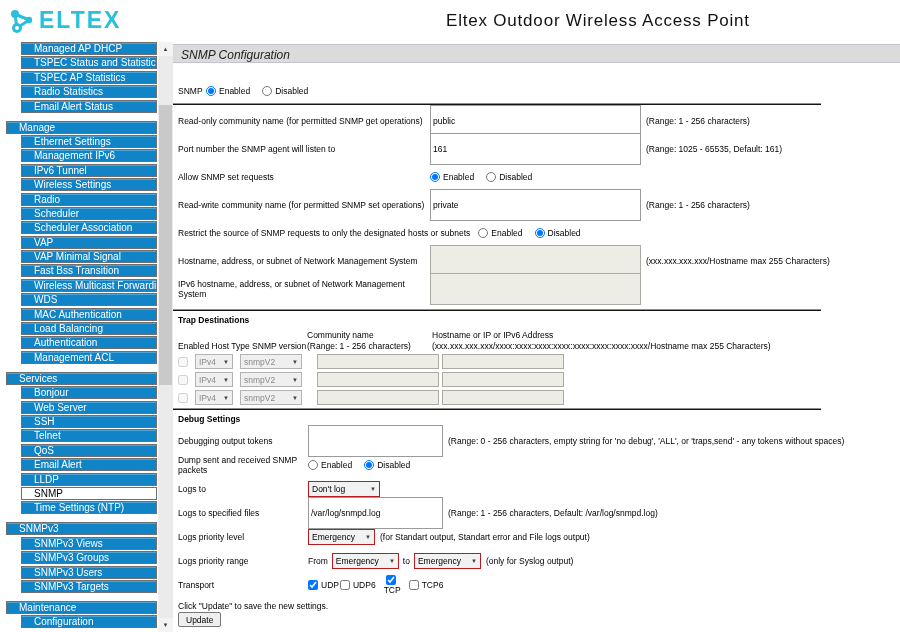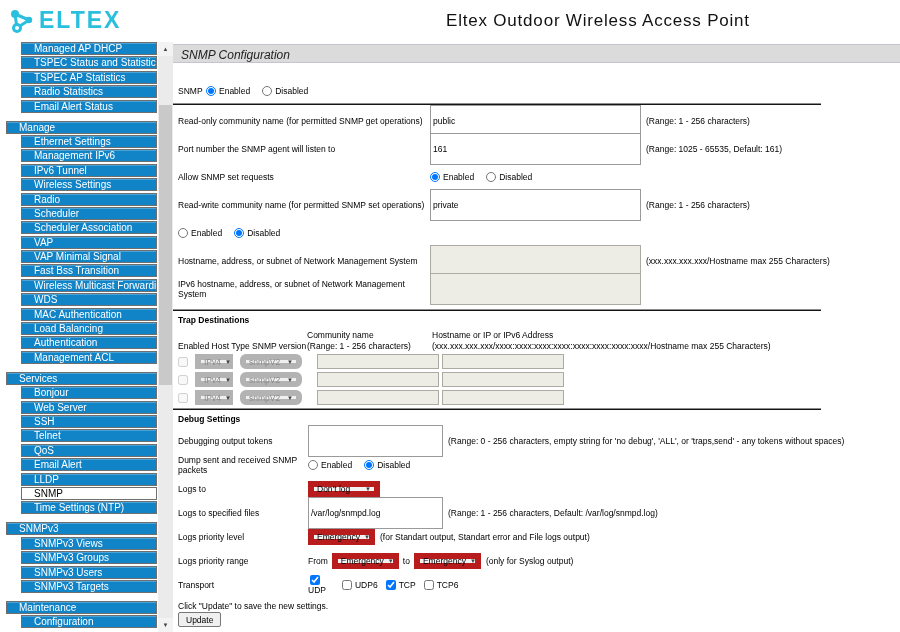--- a/index.html
+++ b/index.html
@@ -46,34 +46,34 @@
   .txt { height:32px; width:211px; border:1px solid #9a9a9a; background:#fff; font-size:8.5px;
     padding:0 2px; font-family:inherit; }
   .txt.dis, .txt:disabled { background:#EDEDE5; border-color:#ABABA3; }
   .txt.w135 { width:135px; }
 
   input[type=radio], input[type=checkbox] { width:10px; height:10px; margin:0 3px 0 0; vertical-align:middle; }
   .rg { display:flex; align-items:center; }
   .rg .opt { margin-right:12px; display:flex; align-items:center; }
 
   .sel { display:inline-flex; align-items:center; justify-content:space-between; height:16px;
-    border:6px solid #b91c1c; background:#F2F2F2; padding:0 3px; font-size:8.5px; cursor:default; }
+    border:1px solid #b91c1c; background:#F2F2F2; padding:0 3px; font-size:8.5px; cursor:default; }
   .sel .arr { font-size:6px; color:#444; margin-left:4px; }
   .sel.dis { background:#EFEFEF; color:#8a8a8a; border-color:#B3B3B3; height:15px; }
   .sel.w72 { width:72px; } .sel.w67 { width:67px; }
   .sel-host { width:38px; } .sel-ver { width:62px; }
 
   .section-title { font-weight:bold; font-size:8.5px; margin-top:4px; height:11px; }
 
   .trap-head { display:flex; margin-top:4px; line-height:11px;align-items:flex-end; }
   .th-c1 { width:129px; flex-shrink:0; } .th-c2 { width:125px; flex-shrink:0; }
   .trap-rows { margin-top:2px; }
   .trap-row { display:flex; align-items:center; height:15px; margin-bottom:3px; }
   .trap-row input[type=checkbox] { margin-right:7px; }
-  .sel-host { margin-right:7px; } .sel-ver { margin-right:15px;border-radius:6px; }
+  .sel-host { margin-right:7px; } .sel-ver { margin-right:15px; }
   .trap-txt { width:122px; height:15px; margin-right:3px; }
 
   .note { margin-top:2px; height:10px; }
   .btn { margin-top:1px; height:15px; font-size:8.5px; font-family:inherit; background:#EFEFEF;
     border:1px solid #777; border-radius:2px; padding:0 7px; cursor:pointer; }
   .nw { white-space:nowrap; }
 </style>
 </head>
 <body>
 
@@ -187,20 +187,21 @@
     </span>
   </div>
 
   <div class="frow">
     <span class="lbl">Read-write community name (for permitted SNMP set operations)</span>
     <input type="text" class="txt" value="private" style="">
     <span class="hint">(Range: 1 - 256 characters)</span>
   </div>
 
   <div class="frow">
+    <span class="lbl auto">Restrict the source of SNMP requests to only the designated hosts or subnets</span>
     <span class="rg">
       <span class="opt">
           <input type="radio" style="">
           <span>Enabled</span>
         </span>
       <span class="opt">
           <input type="radio" checked="" style="">
           <span>Disabled</span>
         </span>
     </span>
@@ -337,29 +338,29 @@
     <span class="sel w67">
       <span>Emergency</span>
       <span class="arr">▼</span>
     </span>
     <span class="hint">(only for Syslog output)</span>
   </div>
 
   <div class="frow" style="margin-bottom:8px;">
     <span class="lbl dbg">Transport</span>
     <span class="rg">
-      <span class="opt" style="margin-right:16px;flex-direction:column;">
+      <span class="opt" style="margin-right:1px;">
           <input type="checkbox" checked="" style="">
           <span>UDP</span>
         </span>
       <span class="opt" style="margin-right:8px;">
           <input type="checkbox" style="">
           <span>UDP6</span>
         </span>
-      <span class="opt" style="margin-right:8px;">
+      <span class="opt" style="margin-right:8px;flex-direction:column;">
           <input type="checkbox" checked="" style="">
           <span>TCP</span>
         </span>
       <span class="opt" style="margin-right:0;">
           <input type="checkbox" style="">
           <span>TCP6</span>
         </span>
     </span>
   </div>
 

